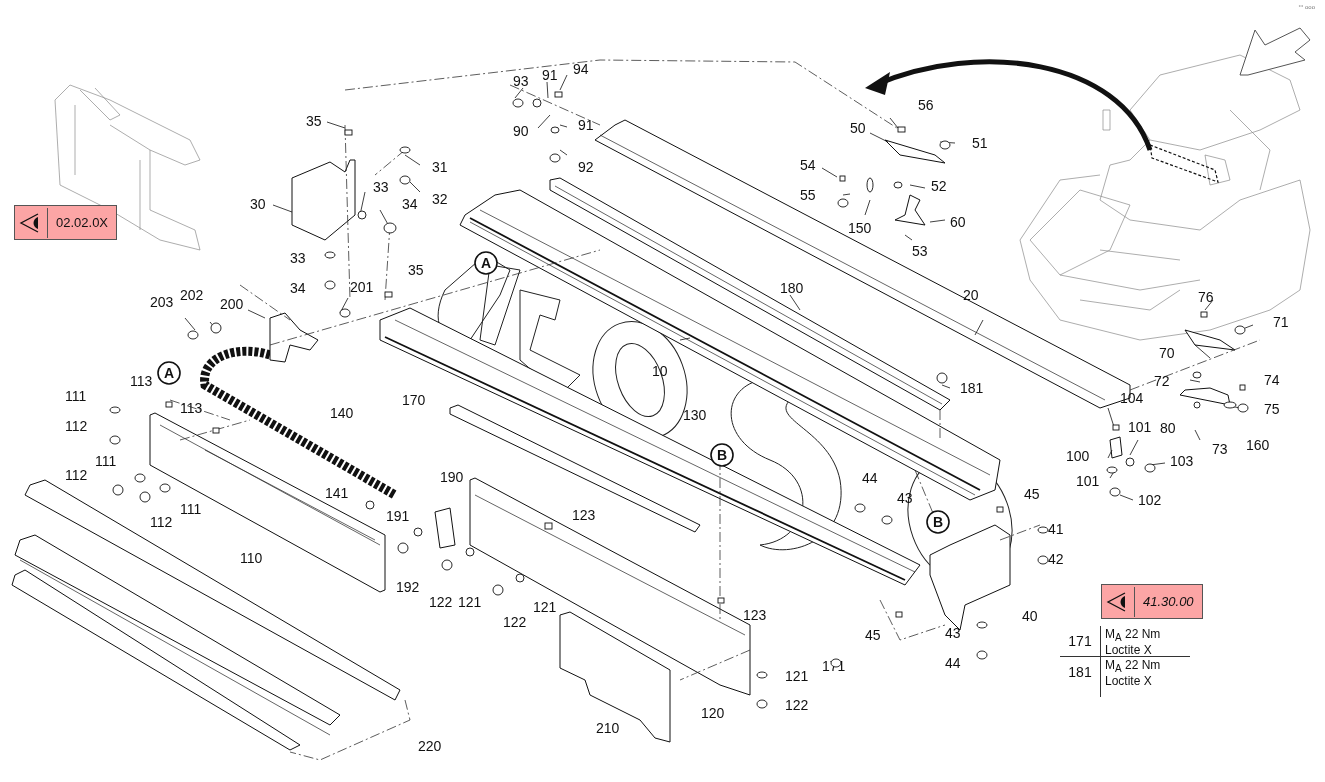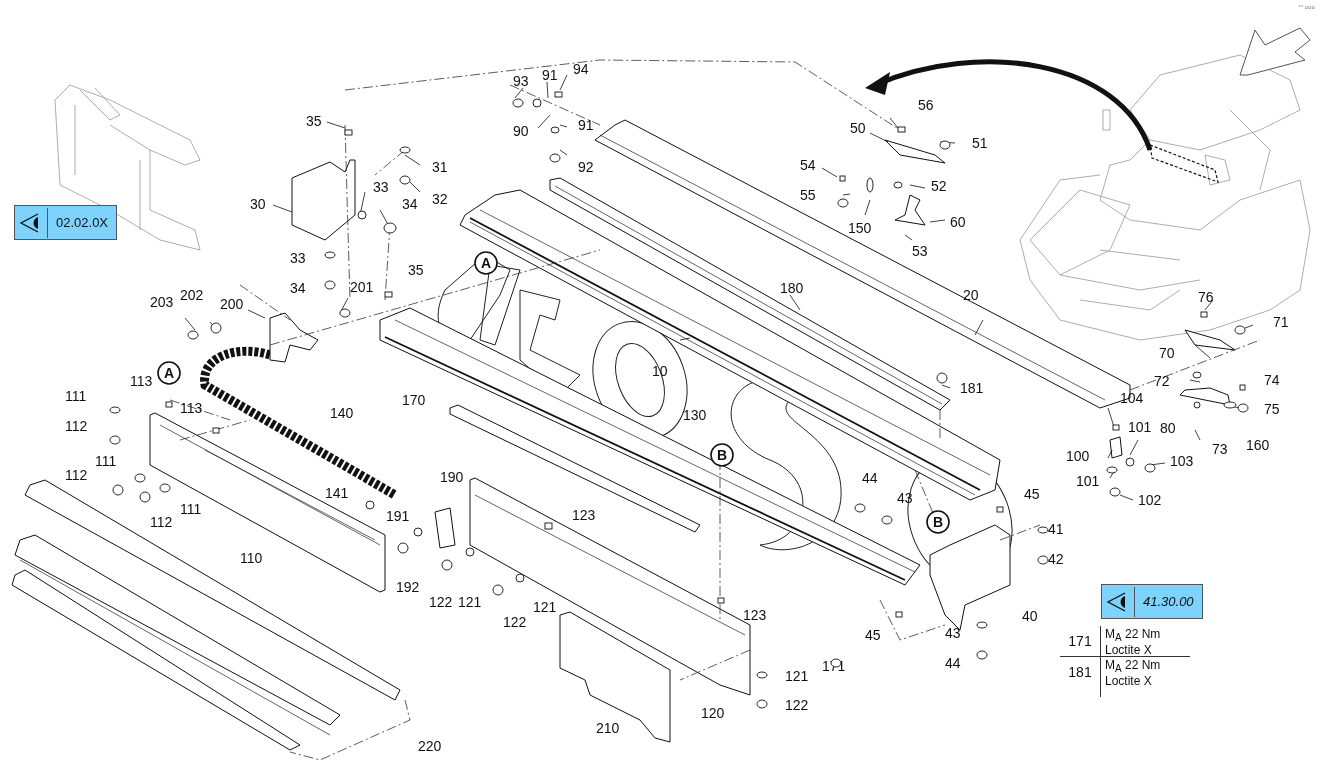--- a/index.html
+++ b/index.html
@@ -7,21 +7,21 @@
   #drawing { position:absolute; left:0; top:0; width:1325px; height:782px; }
   .part { fill:#fff; stroke:#111; stroke-width:1; }
   .part-thin { fill:none; stroke:#222; stroke-width:0.7; }
   .dash { fill:none; stroke:#333; stroke-width:0.8; stroke-dasharray:10 3 2 3; }
   .leader { fill:none; stroke:#111; stroke-width:0.8; }
   .ghost { fill:none; stroke:#8a8a8a; stroke-width:0.7; }
   .wm { fill:none; stroke:#222; stroke-width:1; }
   .lbl { font-family:"Liberation Sans", sans-serif; font-size:14px; fill:#111; }
   .marker-circle { fill:#fff; stroke:#111; stroke-width:1.6; }
   .marker-text { font-family:"Liberation Sans", sans-serif; font-size:14px; font-weight:bold; fill:#111; text-anchor:middle; }
-  .ref-box { position:absolute; border:1px solid #555; background:#7dd3fc; display:flex; align-items:center; }
+  .ref-box { position:absolute; border:1px solid #555; background:#fca5a5; display:flex; align-items:center; }
   .ref-eye { width:32px; height:30px; border-right:1px solid #555; display:flex; align-items:center; justify-content:center; }
   .ref-text { padding:0 8px; font-size:13px; color:#111; }
   .torque { position:absolute; font-size:12px; color:#111; }
   .torque-row { display:flex; height:30px; }
   .torque-num { width:40px; text-align:center; font-size:14px; line-height:30px; border-right:1px solid #333; }
   .torque-spec { padding-left:4px; line-height:13px; padding-top:2px; }
   .torque-spec sub { font-size:10px; }
   .corner-mark { position:absolute; right:10px; top:4px; font-size:6px; color:#777; }
 </style>
 </head>

